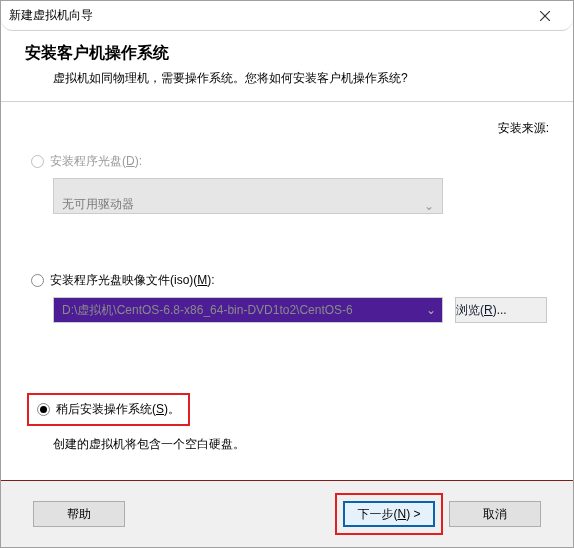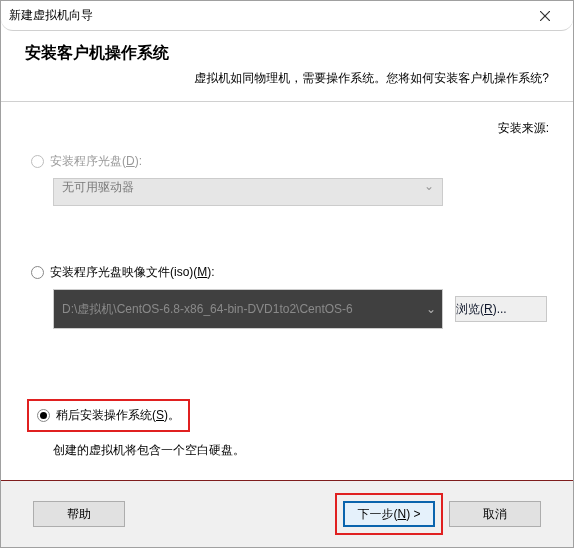--- a/index.html
+++ b/index.html
@@ -50,21 +50,20 @@
   }
   .header .h-title {
     font-size: 16px;
     font-weight: bold;
     margin-bottom: 6px;
   }
   .header .h-desc {
     font-size: 12px;
     padding-left: 28px;
     color: #000;
-    text-align: right;
   }
   .body {
     flex: 1;
     padding: 18px 24px 10px 24px;
     background: #f9f9f9;
     background: #fff;
   }
   .label-source {
     margin-bottom: 16px;
     text-align: right;
@@ -95,46 +94,46 @@
   .radio.checked .dot { display: block; }
   .radio .dot { display: none; }
   .radio.checked .dot { display: block; }
   .opt-label { color: #000; }
   .opt-label.disabled { color: #9a9a9a; }
   .underline { text-decoration: underline; }
   .dropdown {
     margin-left: 22px;
     margin-top: 6px;
     width: 390px;
-    height: 28px;
+    height: 36px;
     border: 1px solid #ccc;
     background: #e6e6e6;
     display: flex;
-    align-items: flex-start;
+    align-items: flex-end;
     padding: 0 8px;
     color: #7a7a7a;
     position: relative;
   }
   .dropdown .chev {
     position: absolute;
     right: 8px;
     color: #9a9a9a;
   }
   .iso-row {
     margin-left: 22px;
     margin-top: 6px;
     display: flex;
     align-items: center;
     gap: 12px;
   }
   .iso-input {
     width: 390px;
-    height: 40px;
+    height: 26px;
     border: 1px solid #ccc;
-    background: #404040;
+    background: #4c1d95;
     color: #8a8a8a;
     padding: 0 8px;
     display: flex;
     align-items: center;
     overflow: hidden;
     white-space: nowrap;
     position: relative;
   }
   .iso-input .chev {
     position: absolute; right: 6px; color: #b0b0b0;

